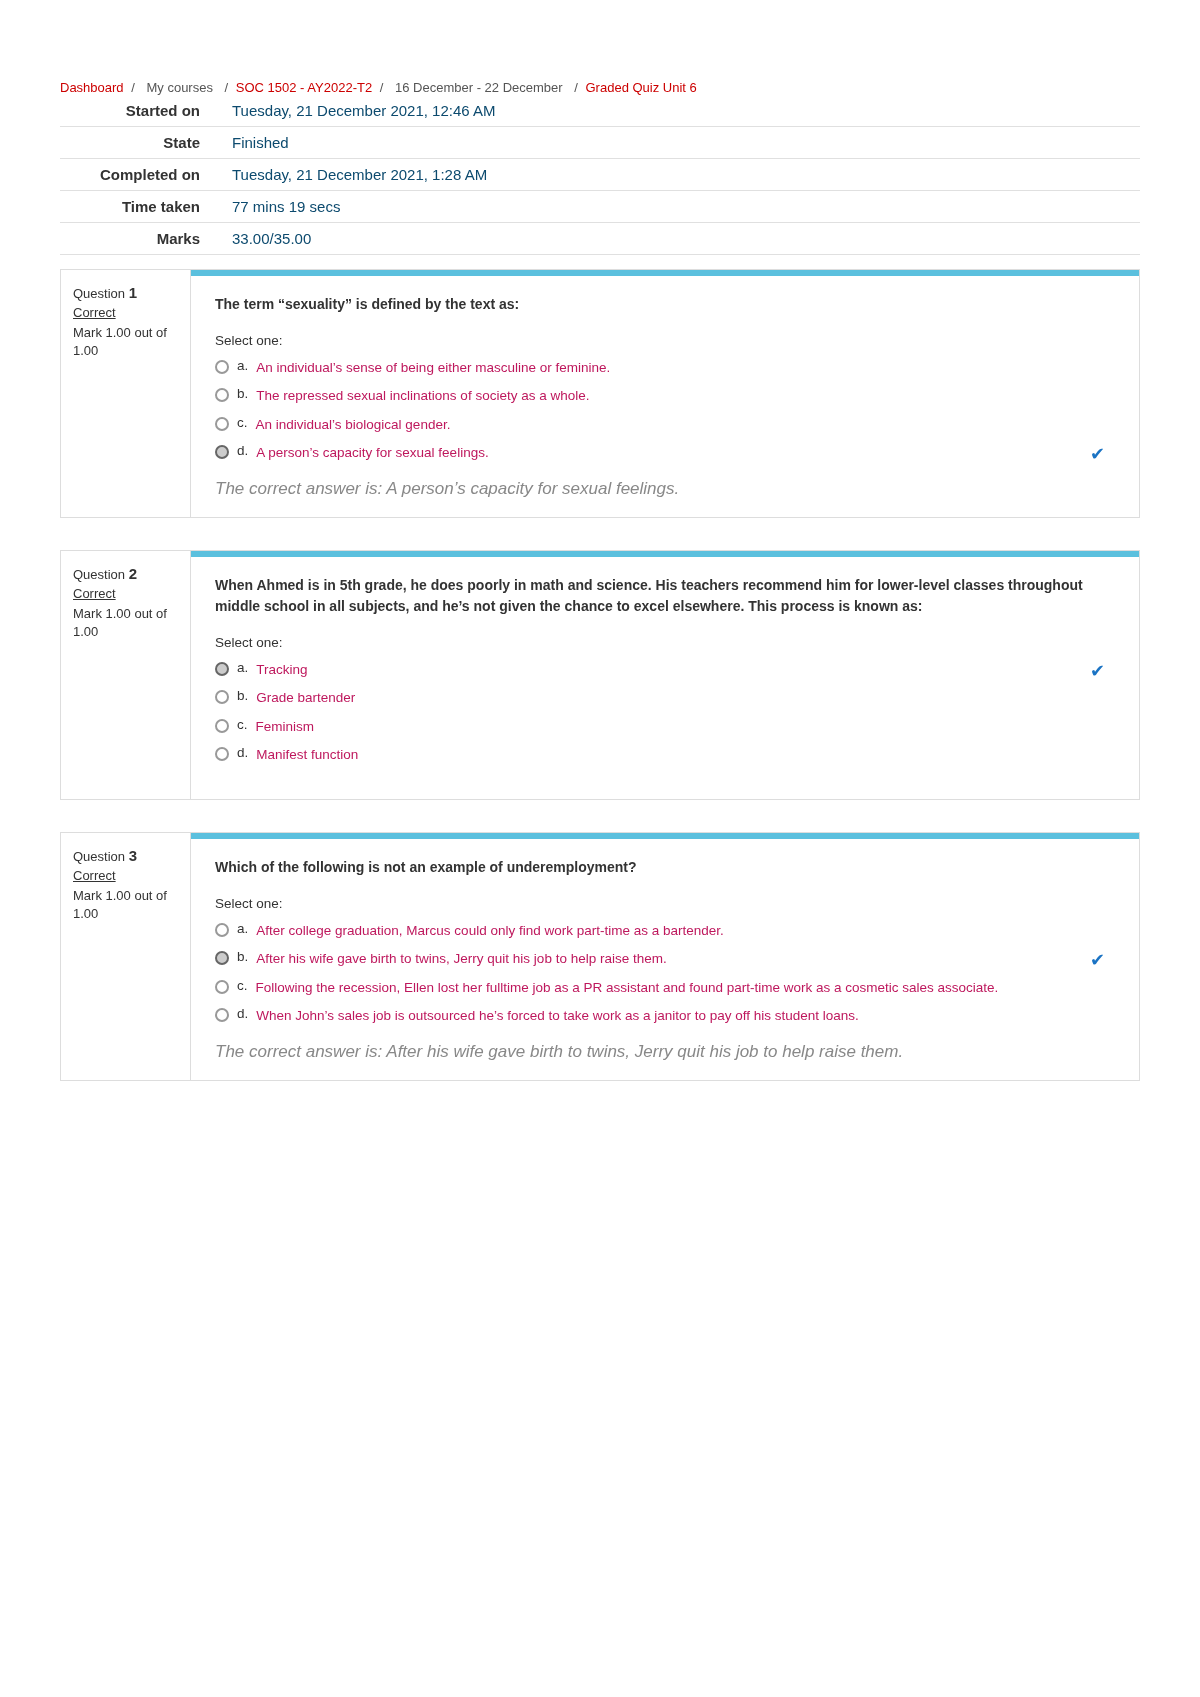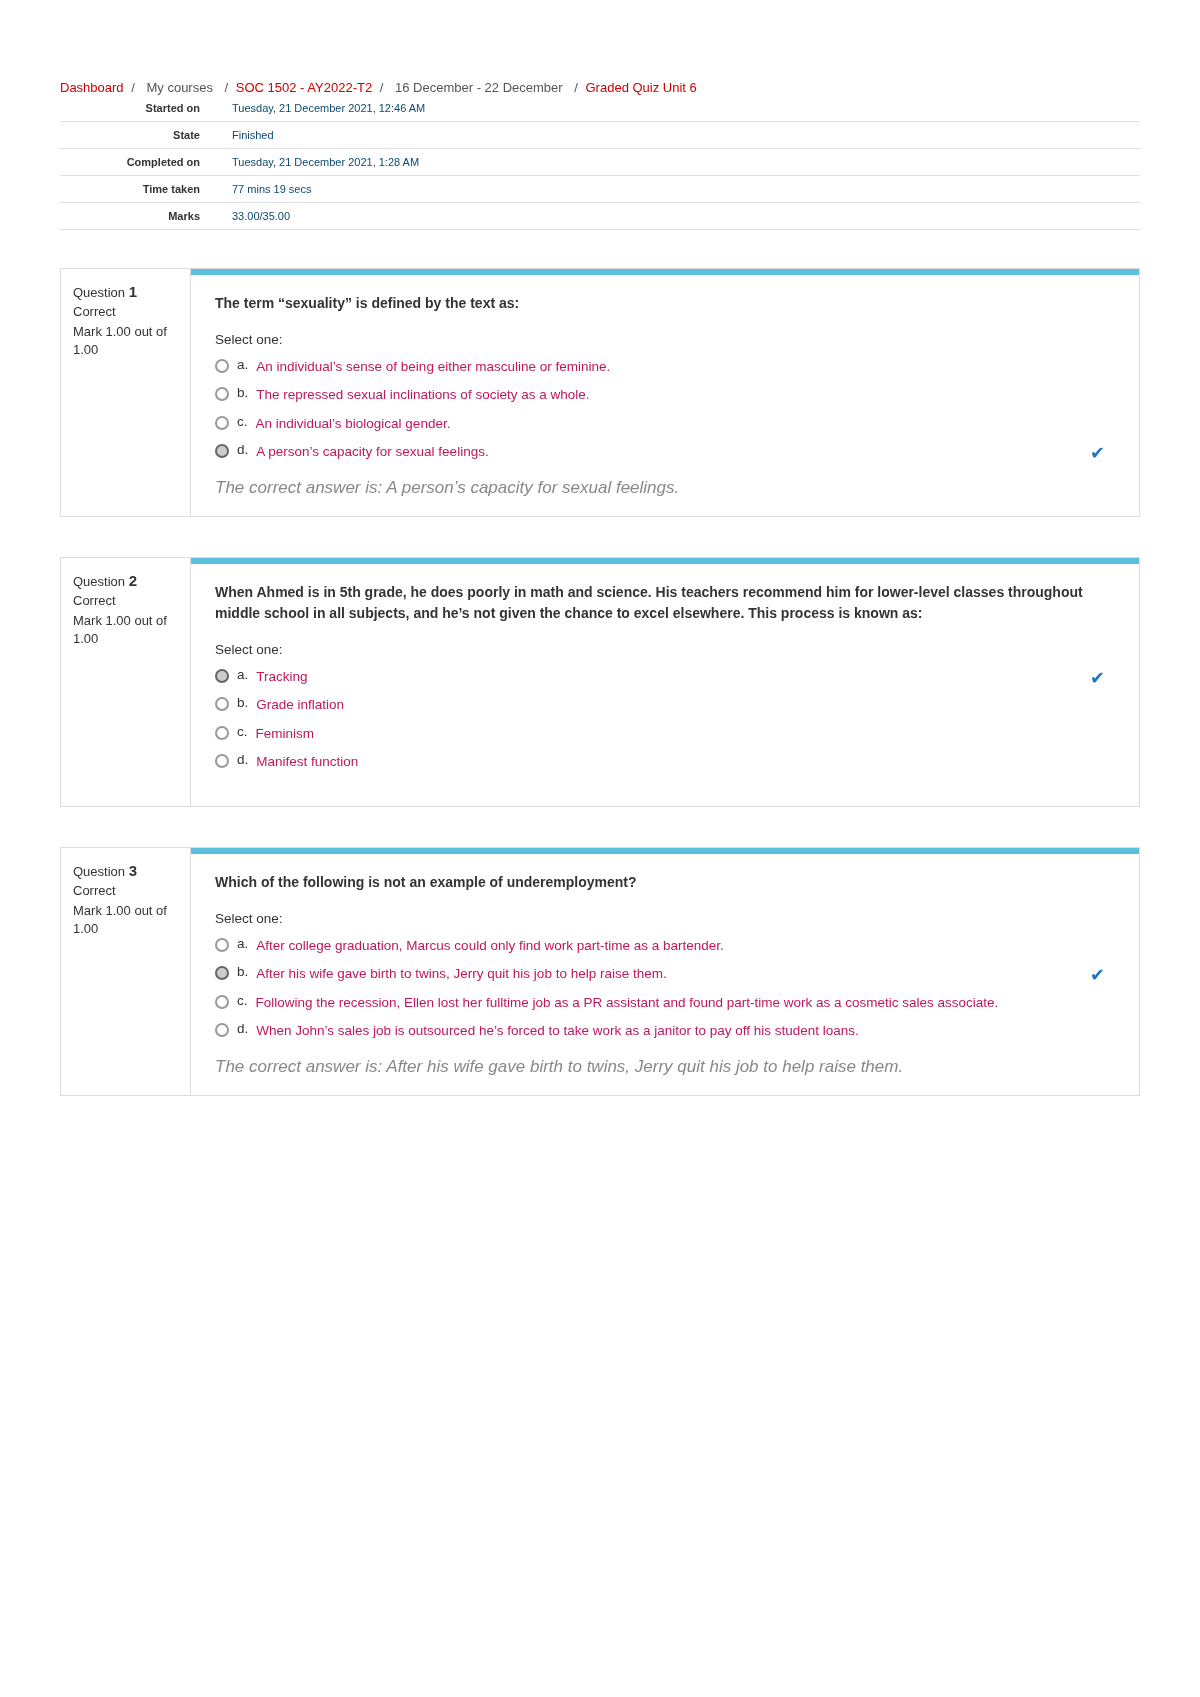--- a/index.html
+++ b/index.html
@@ -22,22 +22,22 @@
     .breadcrumb a {
       color: #c00;
       text-decoration: none;
     }
     .breadcrumb span { color: #555; margin: 0 4px; }
 
     
     .summary-table {
       width: 100%;
       border-collapse: collapse;
-      margin-bottom: 38px;
-      font-size: 11px;
+      margin-bottom: 14px;
+      font-size: 15px;
     }
     .summary-table tr {
       border-bottom: 1px solid #e0e0e0;
     }
     .summary-table td {
       padding: 7px 12px;
       vertical-align: top;
     }
     .summary-table td:first-child {
       text-align: right;
@@ -46,21 +46,21 @@
       color: #333;
       padding-right: 20px;
     }
     .summary-table td:last-child {
       color: #0c4a6e;
     }
 
     
     .question-block {
       display: flex;
-      margin-bottom: 40px;
+      margin-bottom: 32px;
       border: 1px solid #ddd;
     }
     .question-sidebar {
       width: 130px;
       min-width: 130px;
       padding: 14px 12px;
       border-right: 1px solid #ddd;
       background: #fff;
       font-size: 13px;
     }
@@ -68,20 +68,21 @@
       font-size: 13px;
       color: #333;
       margin-bottom: 4px;
     }
     .question-sidebar .q-number strong {
       font-size: 15px;
     }
     .question-sidebar .q-status {
       color: #333;
       margin-bottom: 4px;
+      text-decoration: underline;
     }
     .question-sidebar .q-mark {
       color: #333;
       line-height: 1.4;
     }
     .question-content {
       flex: 1;
       padding: 0;
     }
     .question-top-bar {
@@ -247,21 +248,21 @@
             <ul class="answer-options">
               <li class="selected">
                 <span class="radio-circle"></span>
                 <span class="option-letter">a.</span>
                 <span class="option-text">Tracking</span>
                 <span class="check-icon">✔</span>
               </li>
               <li>
                 <span class="radio-circle"></span>
                 <span class="option-letter">b.</span>
-                <span class="option-text">Grade inflation</span>
+                <span class="option-text">Grade bartender</span>
               </li>
               <li>
                 <span class="radio-circle"></span>
                 <span class="option-letter">c.</span>
                 <span class="option-text">Feminism</span>
               </li>
               <li>
                 <span class="radio-circle"></span>
                 <span class="option-letter">d.</span>
                 <span class="option-text">Manifest function</span>

